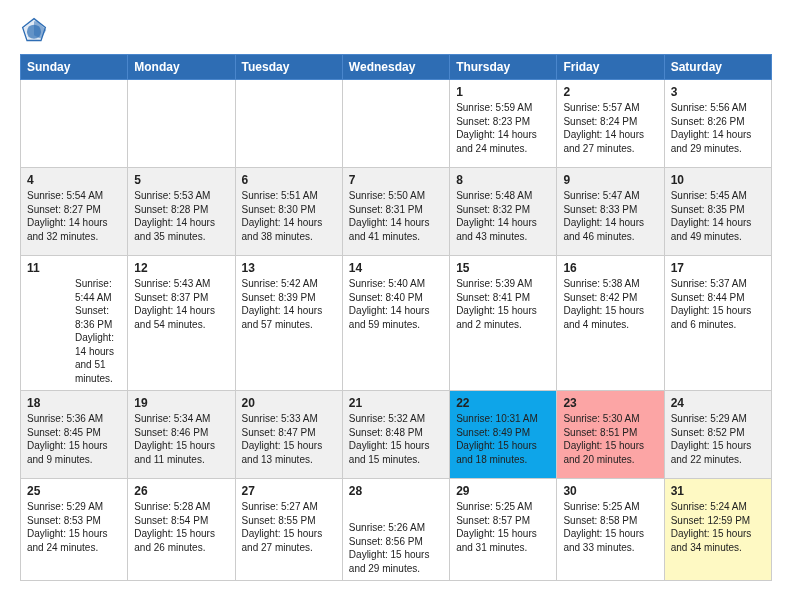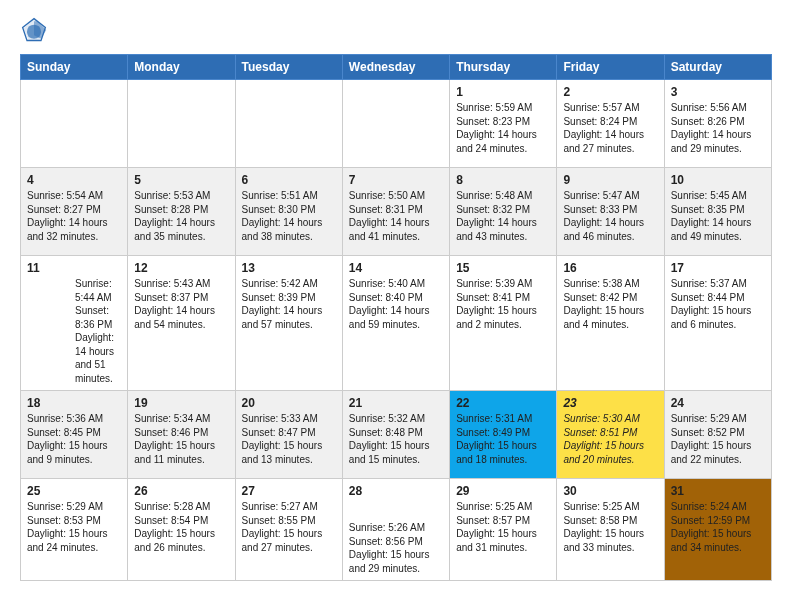--- a/index.html
+++ b/index.html
@@ -293,26 +293,26 @@
           </td>
           <td style="background: rgb(240, 240, 240);">
             <span class="day-num">21</span>
             <div class="day-info" style="white-space: pre-line;">Sunrise: 5:32 AM
 Sunset: 8:48 PM
 Daylight: 15 hours
 and 15 minutes.</div>
           </td>
           <td style="background: #0ea5e9;">
             <span class="day-num">22</span>
-            <div class="day-info" style="white-space: pre-line;">Sunrise: 5:31 AM
+            <div class="day-info" style="white-space: pre-line;">Sunrise: 10:31 AM
 Sunset: 8:49 PM
 Daylight: 15 hours
 and 18 minutes.</div>
           </td>
-          <td style="background: #fde047; font-style: italic;">
+          <td style="background: #fca5a5;">
             <span class="day-num">23</span>
             <div class="day-info" style="white-space: pre-line;">Sunrise: 5:30 AM
 Sunset: 8:51 PM
 Daylight: 15 hours
 and 20 minutes.</div>
           </td>
           <td style="background: rgb(240, 240, 240);">
             <span class="day-num">24</span>
             <div class="day-info" style="white-space: pre-line;">Sunrise: 5:29 AM
 Sunset: 8:52 PM
@@ -356,21 +356,21 @@
 Daylight: 15 hours
 and 31 minutes.</div>
           </td>
           <td style="background: rgb(255, 255, 255);">
             <span class="day-num">30</span>
             <div class="day-info" style="white-space: pre-line;">Sunrise: 5:25 AM
 Sunset: 8:58 PM
 Daylight: 15 hours
 and 33 minutes.</div>
           </td>
-          <td style="background: #a16207;">
+          <td style="background: #fef9c3;">
             <span class="day-num">31</span>
             <div class="day-info" style="white-space: pre-line;">Sunrise: 5:24 AM
 Sunset: 12:59 PM
 Daylight: 15 hours
 and 34 minutes.</div>
           </td>
         </tr>
       </tbody>
   </table>
 </div>

